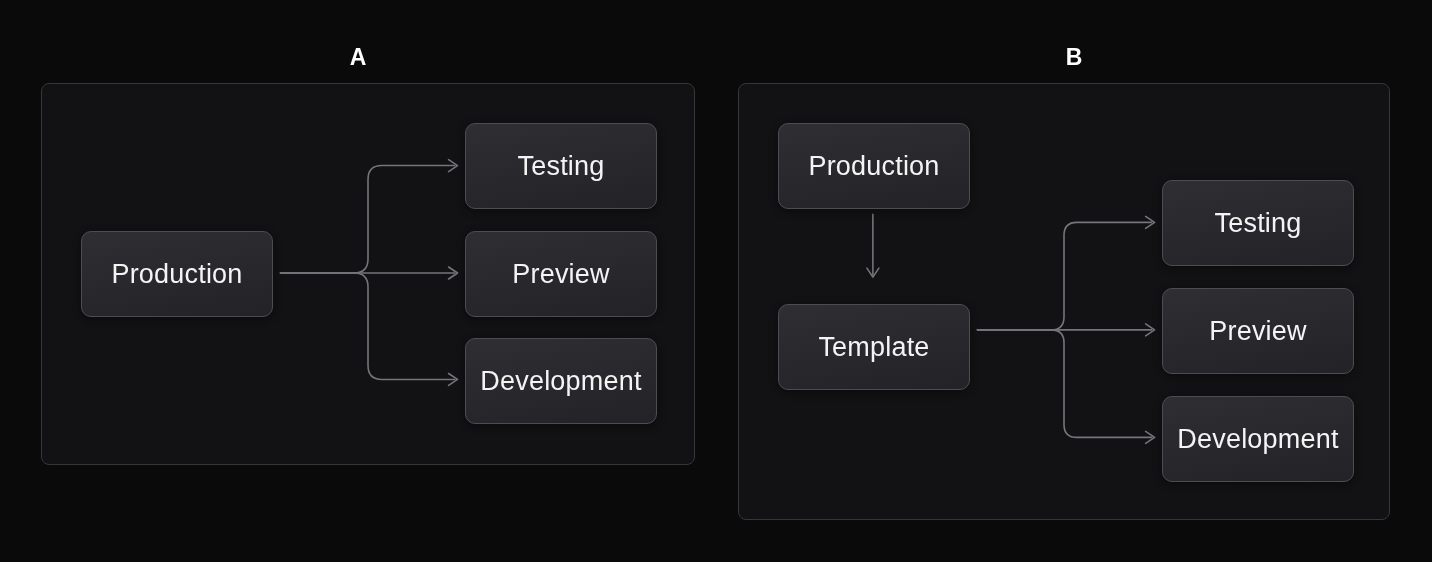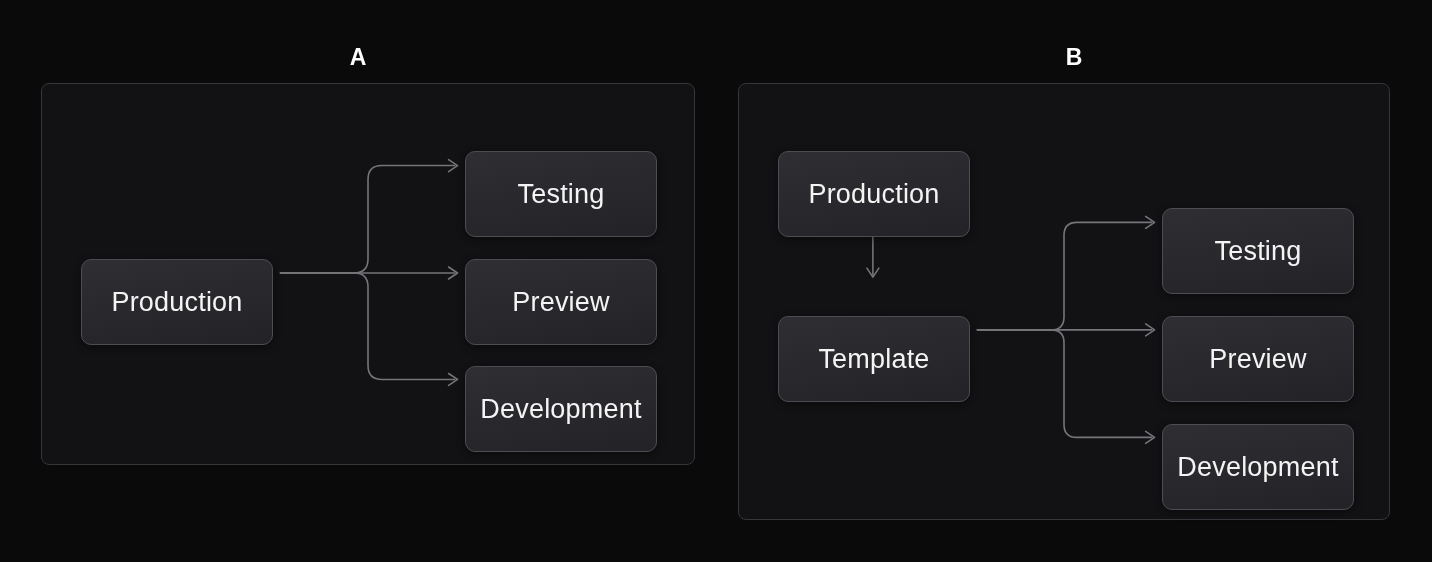--- a/index.html
+++ b/index.html
@@ -54,37 +54,36 @@
     stroke-linejoin:round;
   }
   .node{
     position:absolute;
     width:192px;height:86px;
     display:flex;align-items:center;justify-content:center;
     background:linear-gradient(170deg,var(--node-bg-top) 0%,var(--node-bg-bottom) 100%);
     border:1px solid var(--node-border);
     border-radius:10px;
     box-shadow:0 2px 8px rgba(0,0,0,0.45);
-    margin-top:28px;
   }
   .node-label{
     color:var(--node-text);
     font-size:27px;
     font-weight:400;
     letter-spacing:0.2px;
     white-space:nowrap;
   }
   
   .a-production{left:39px;top:147px;}
   .a-testing{left:423px;top:39px;}
   .a-preview{left:423px;top:147px;}
   .a-development{left:423px;top:254px;}
   
   .b-production{left:39px;top:39px;}
-  .b-template{left:39px;top:204px;text-align:center;}
+  .b-template{left:39px;top:220px;text-align:center;}
   .b-testing{left:423px;top:96px;}
   .b-preview{left:423px;top:204px;}
   .b-development{left:423px;top:312px;}
 </style>
 </head>
 <body>
 
 <div class="canvas">
 
   <div class="diagram-title title-a">A</div>

